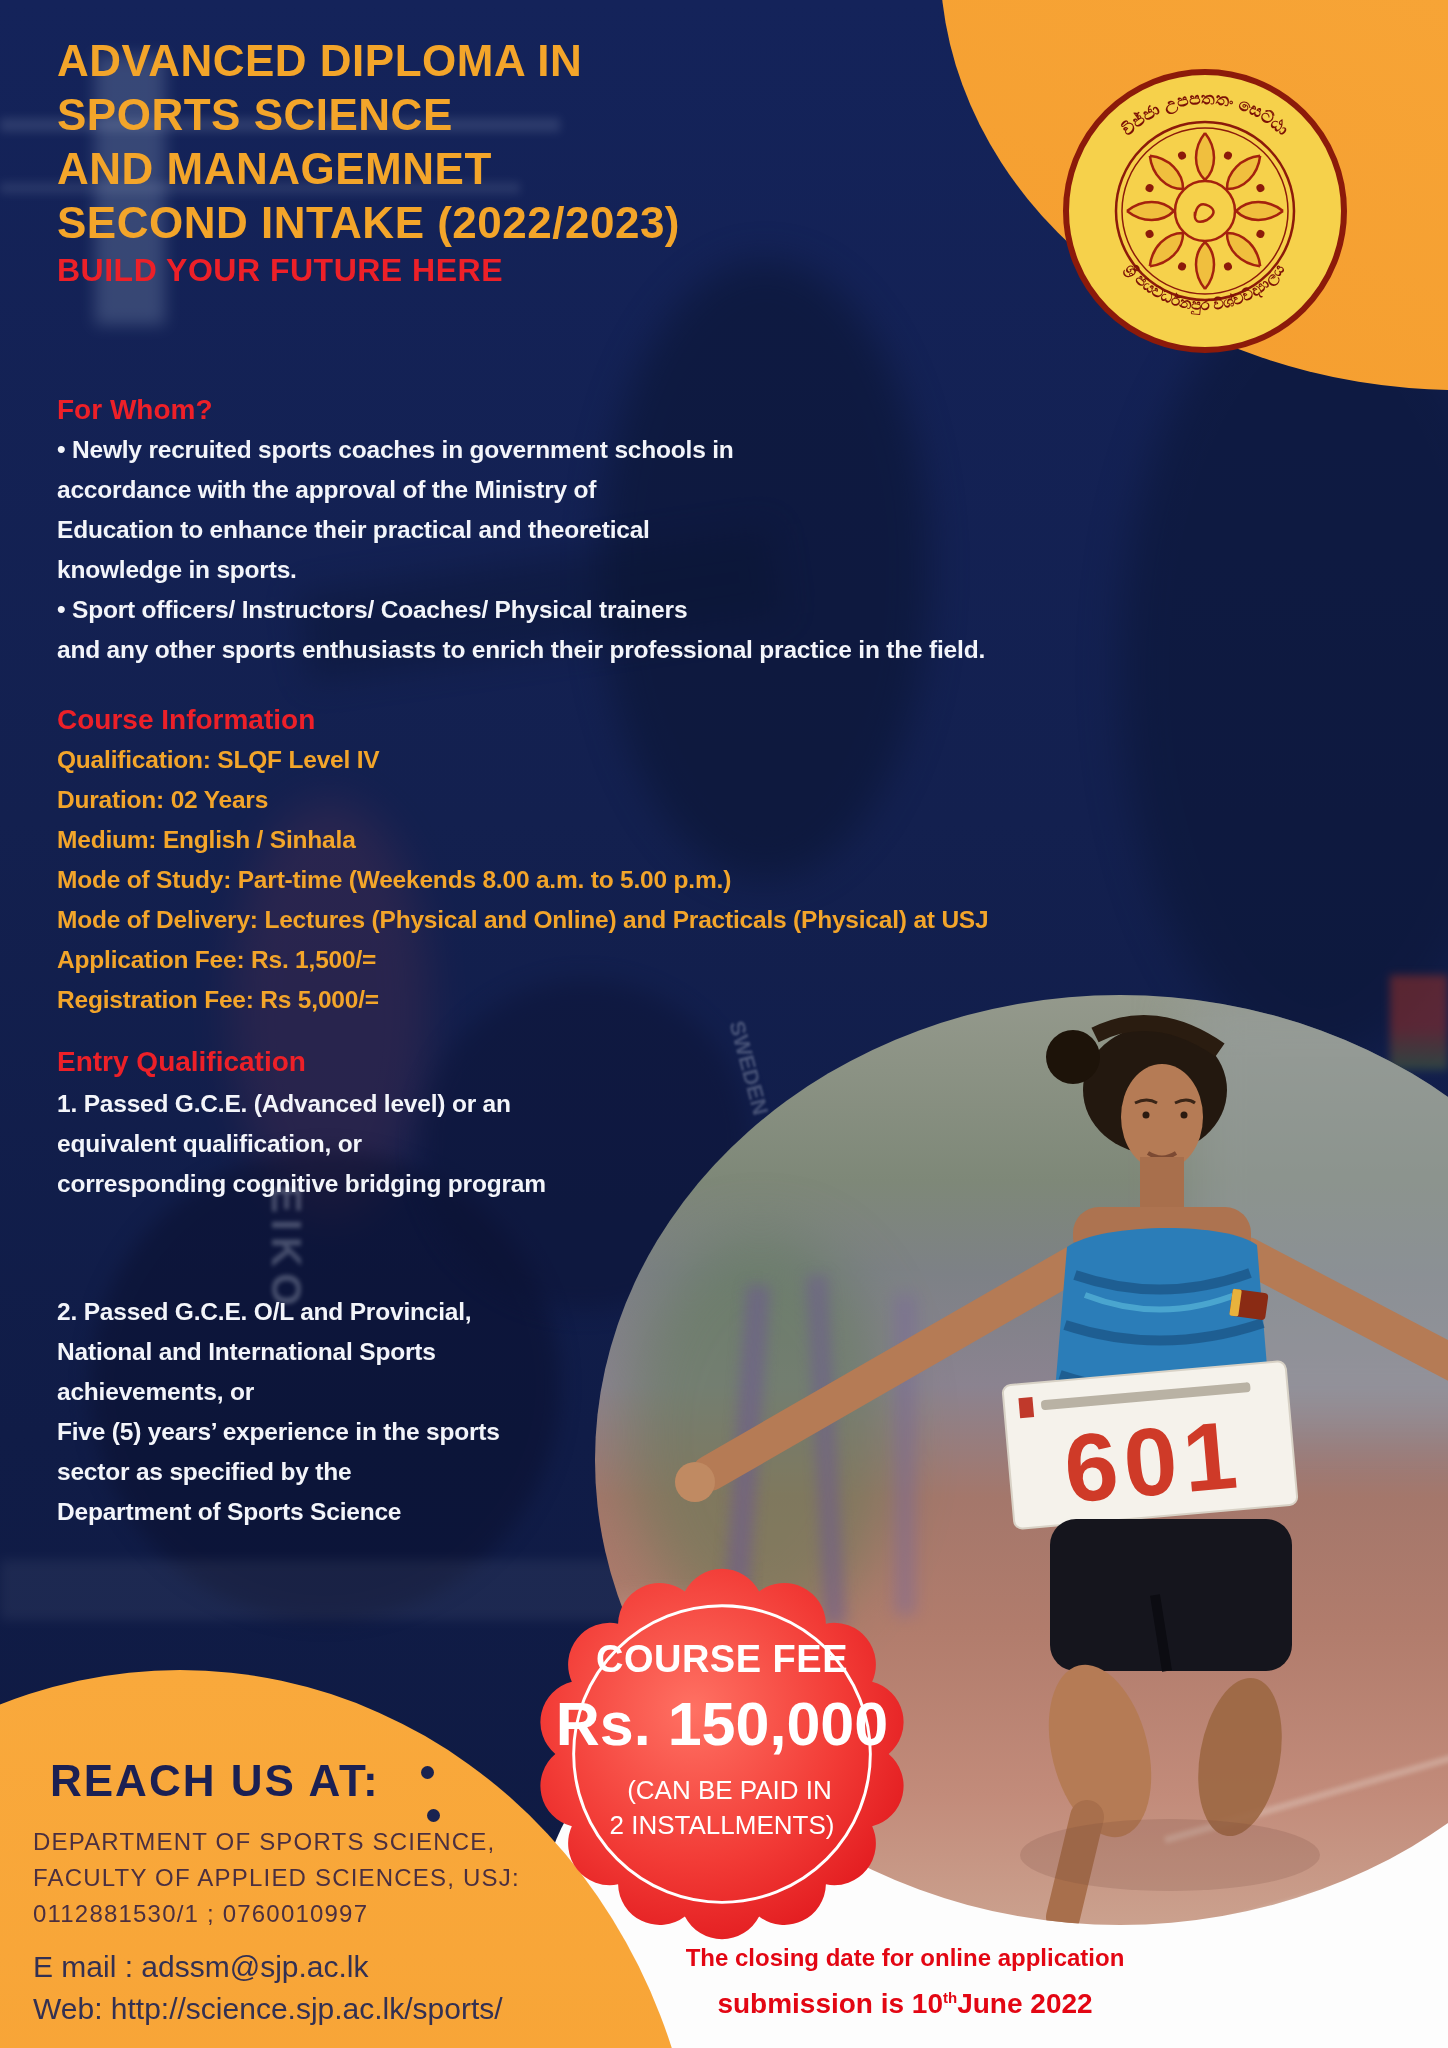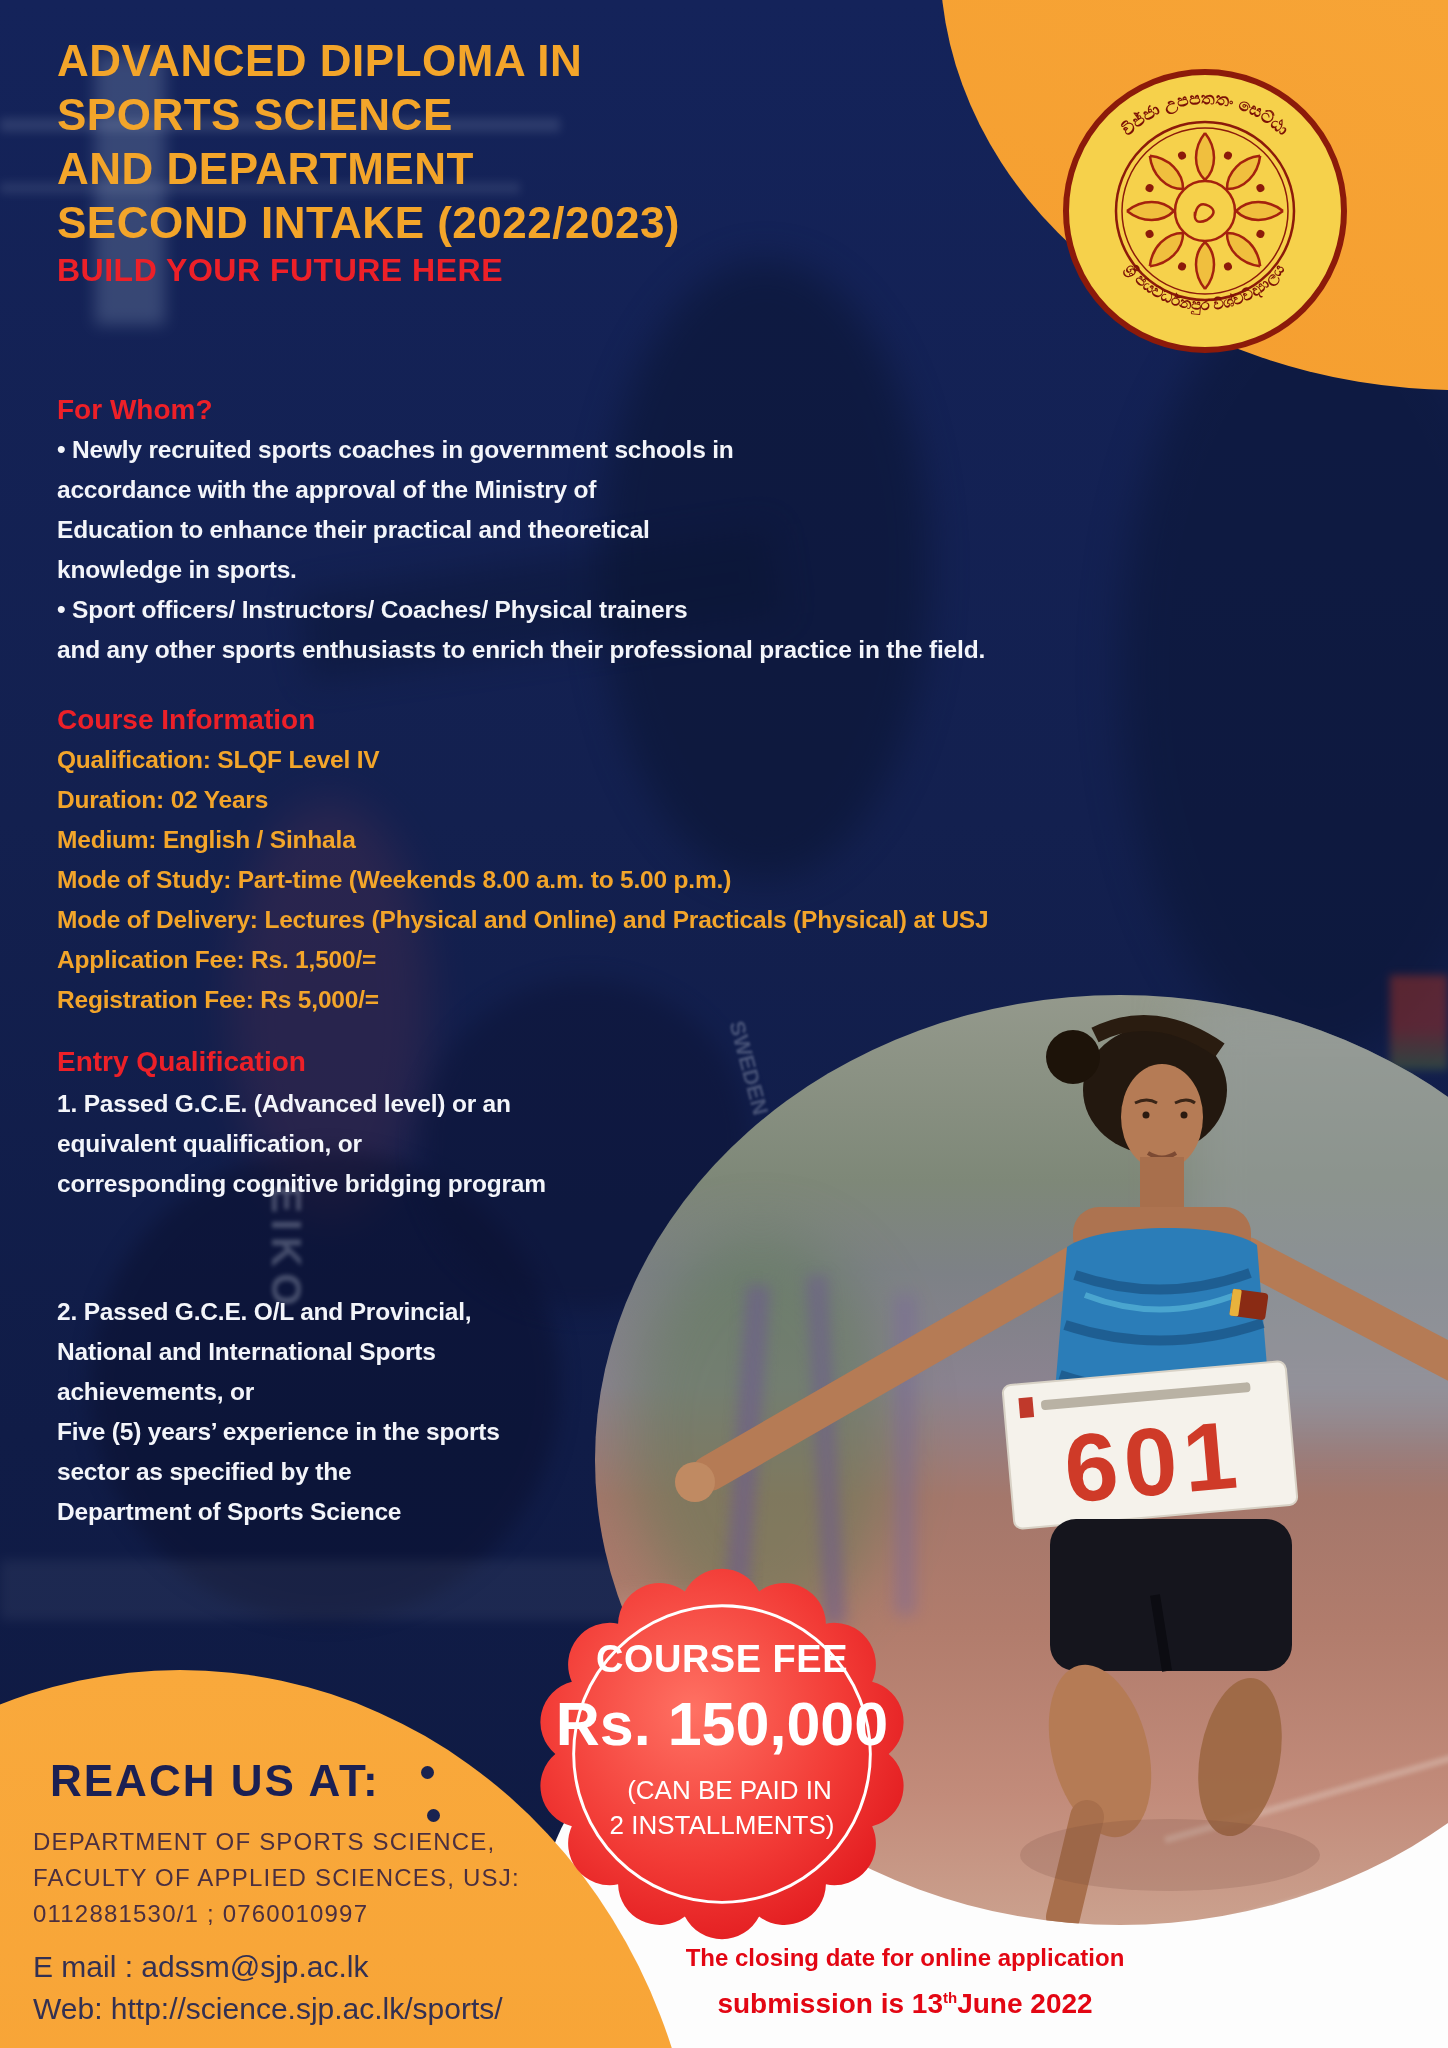--- a/index.html
+++ b/index.html
@@ -229,28 +229,28 @@
     <div class="badge-text">
       <div class="fee-l1">COURSE FEE</div>
       <div class="fee-l2">Rs. 150,000</div>
       <div class="fee-l3">(CAN BE PAID IN</div>
       <div class="fee-l4">2 INSTALLMENTS)</div>
     </div>
   </div>
 
   <div class="closing">
     <div class="l1">The closing date for online application</div>
-    <div class="l2"><span>submission is 13</span><sup>th</sup><span>June 2022</span></div>
+    <div class="l2"><span>submission is 10</span><sup>th</sup><span>June 2022</span></div>
   </div>
 
   <div class="content">
     <div class="abs" style="top:34px;">
       <div class="title-line">ADVANCED DIPLOMA IN</div>
       <div class="title-line">SPORTS SCIENCE</div>
-      <div class="title-line">AND DEPARTMENT</div>
+      <div class="title-line">AND MANAGEMNET</div>
       <div class="title-line">SECOND INTAKE (2022/2023)</div>
     </div>
     <div class="abs tagline" style="top:252px;">BUILD YOUR FUTURE HERE</div>
 
     <div class="abs sec-head" style="top:394px;">For Whom?</div>
     <div class="abs" style="top:430px;">
       <div class="body-line">• Newly recruited sports coaches in government schools in</div>
       <div class="body-line">accordance with the approval of the Ministry of</div>
       <div class="body-line">Education to enhance their practical and theoretical</div>
       <div class="body-line">knowledge in sports.</div>

